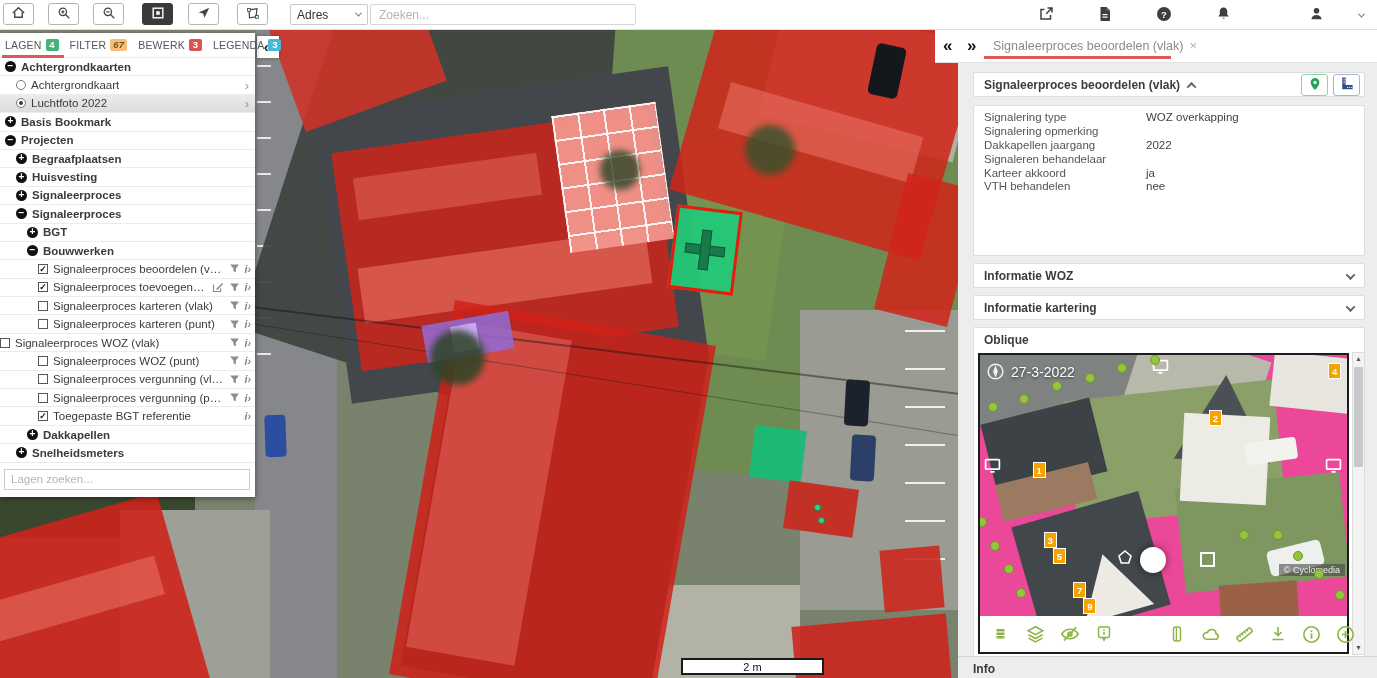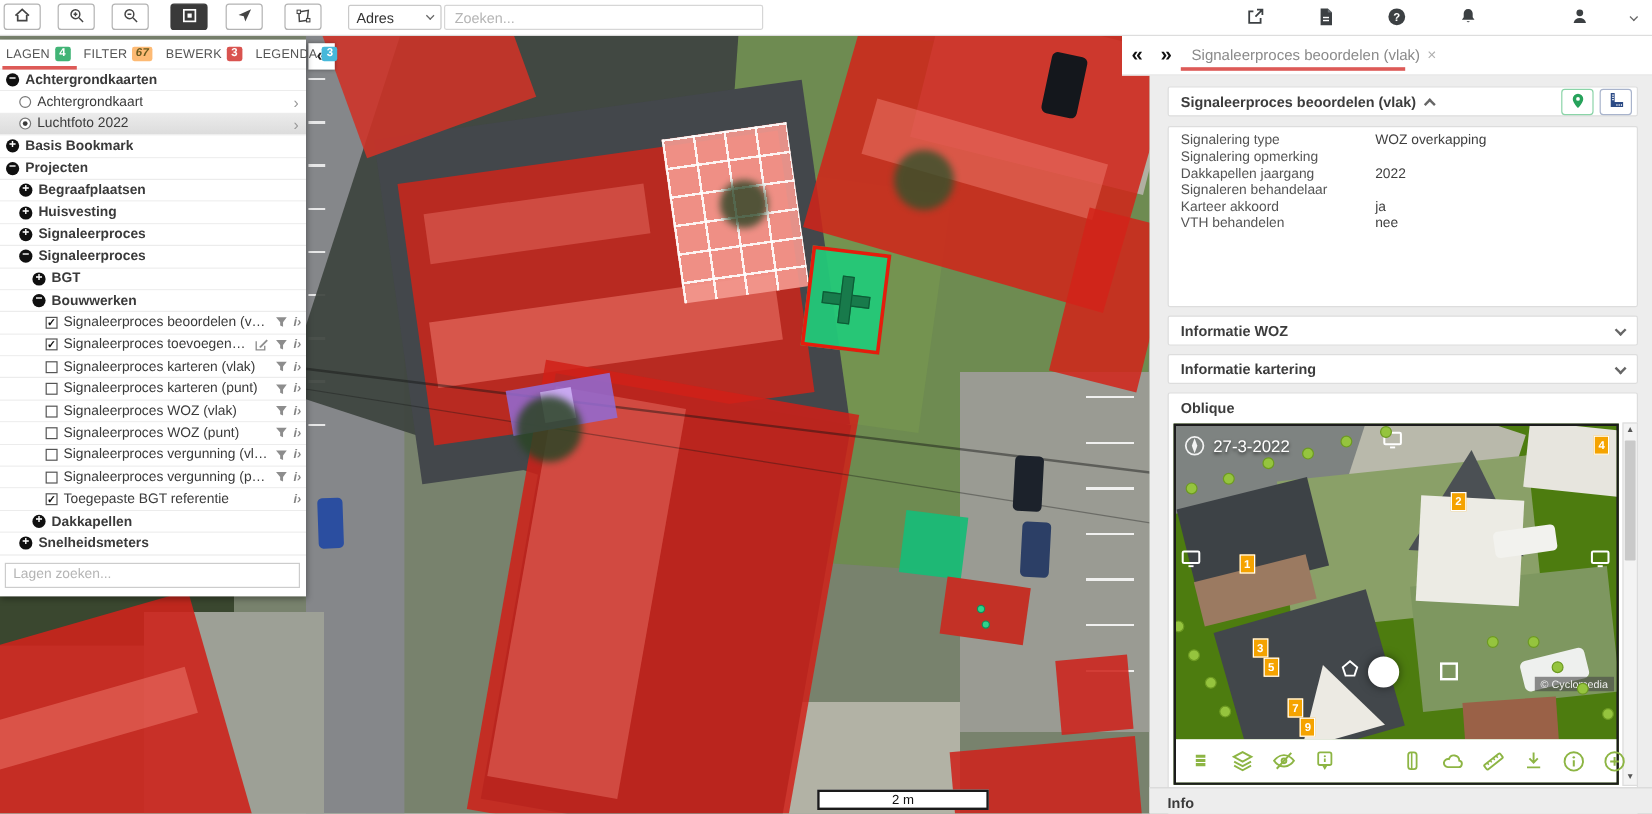--- a/index.html
+++ b/index.html
@@ -59,21 +59,21 @@
   .sec-head .chv{margin-left:8px}
   .hbtn{position:absolute;top:1px;width:27px;height:22px;border-radius:3px;background:#fff;display:flex;align-items:center;justify-content:center;cursor:pointer}
   .btn-pin{right:36px;border:1px solid #8bd4a8}
   .btn-ruler{right:4px;border:1px solid #a9b4cc}
   .btn-edit{position:absolute;right:8px;top:2px;width:30px;height:20px;background:#d9534f;border:none;border-radius:3px;display:flex;align-items:center;justify-content:center;cursor:pointer}
   #info-fields{padding:5px 0 0 10px}
   .frow{display:flex;height:13.9px;align-items:flex-start;font-size:11.5px}
   .flab{width:162px;color:#555}
   .fval{color:#3f3f3f}
   
-  .obl-viewer{position:absolute;left:4px;top:25px;width:371px;height:301px;border:2px solid #1c1c1c;background:#4d7c0f}
+  .obl-viewer{position:absolute;left:4px;top:25px;width:371px;height:301px;border:2px solid #1c1c1c;background:#ec4899}
   .obl-scene{position:absolute;left:0;top:0;right:0;bottom:36px;overflow:hidden}
   .os{position:absolute}
   .obl-date{position:absolute;left:31px;top:9px;color:#fff;font-size:14px;text-shadow:0 1px 3px rgba(0,0,0,.65);z-index:5}
   .odot{position:absolute;width:10px;height:10px;border-radius:50%;background:#95c43e;border:1px solid #6d9a22;z-index:6;margin:-5px 0 0 -5px}
   .obadge{position:absolute;width:13px;height:16px;background:#f5a300;border:1px solid #fff;color:#fff;font-size:9.5px;font-weight:bold;text-align:center;line-height:15px;z-index:7;margin:-8px 0 0 -6px;cursor:pointer}
   .obl-copy{position:absolute;right:2px;bottom:40px;background:rgba(70,70,70,.6);color:#eee;font-size:9px;padding:1px 5px;z-index:6}
   .obl-toolbar{position:absolute;left:0;right:0;bottom:0;height:36px;background:#fff;display:flex;align-items:center;padding:0 12px;gap:13px;z-index:8}
   .obl-toolbar .oic{width:22px;height:22px;display:flex;align-items:center;justify-content:center;cursor:pointer}
   .gap-l{margin-left:40px}
   .navcircle{position:absolute;left:160px;top:192px;width:26px;height:26px;border-radius:50%;background:#fff;box-shadow:0 0 8px rgba(0,0,0,.5);z-index:6;cursor:pointer}
@@ -342,21 +342,21 @@
       </div>
       <div class="tree-row" style="padding-left: 38px;">
         <span class="cb"></span>
         <span class="tlabel">Signaleerproces karteren (punt)</span>
         <span class="flex1"></span>
         <svg class="ic-funnel" width="11" height="11" viewBox="0 0 16 16">
           <path d="M1.5 2h13L10 8v5.5L6.5 12V8z" fill="#8d8d8d"></path>
         </svg>
         <span class="ic-info">i›</span>
       </div>
-      <div class="tree-row" style="padding-left: 38px;">
+      <div class="tree-row" style="">
         <span class="cb"></span>
         <span class="tlabel">Signaleerproces WOZ (vlak)</span>
         <span class="flex1"></span>
         <svg class="ic-funnel" width="11" height="11" viewBox="0 0 16 16">
           <path d="M1.5 2h13L10 8v5.5L6.5 12V8z" fill="#8d8d8d"></path>
         </svg>
         <span class="ic-info">i›</span>
       </div>
       <div class="tree-row" style="padding-left: 38px;">
         <span class="cb"></span>

